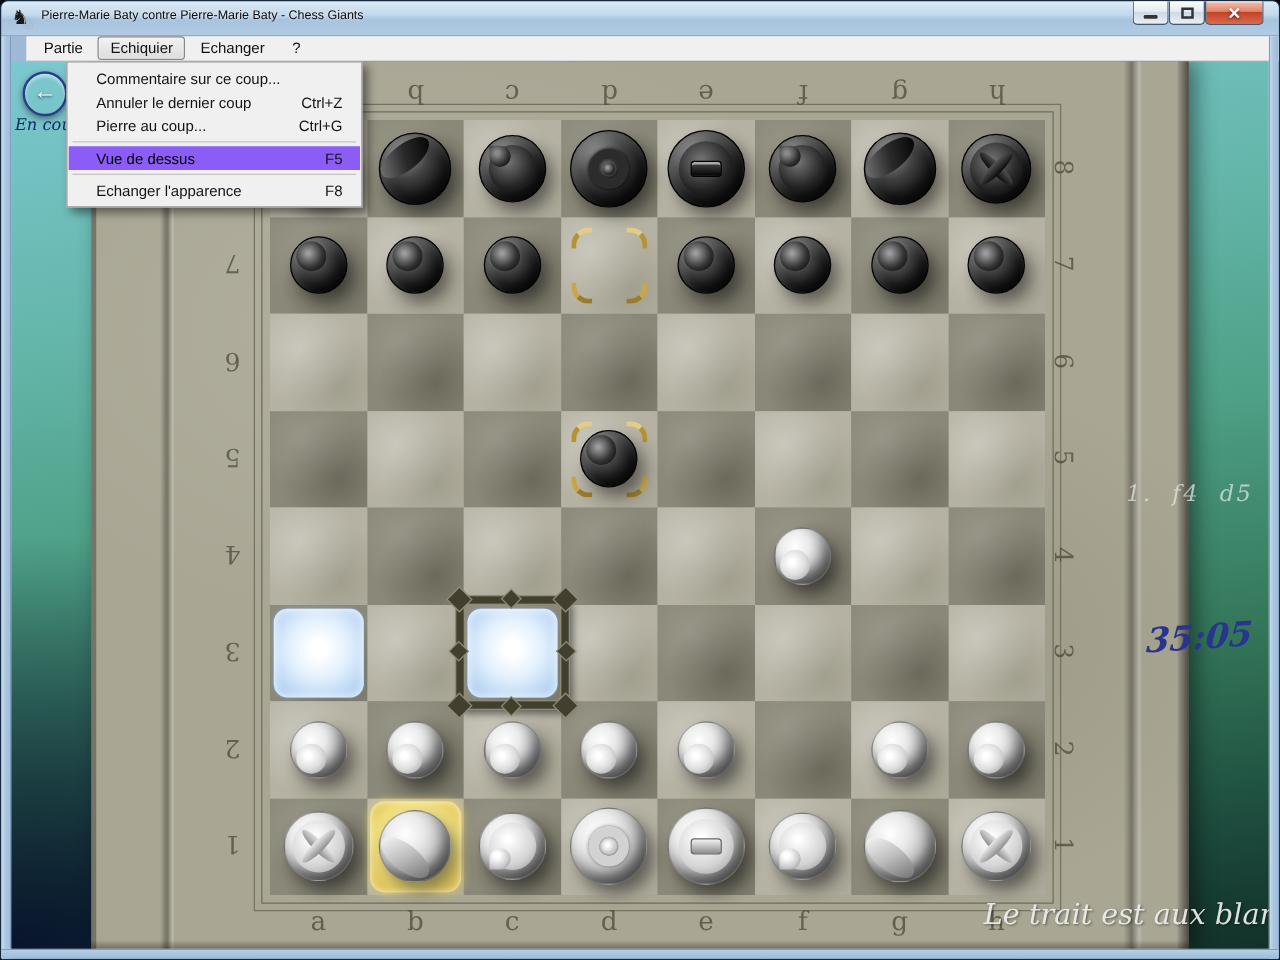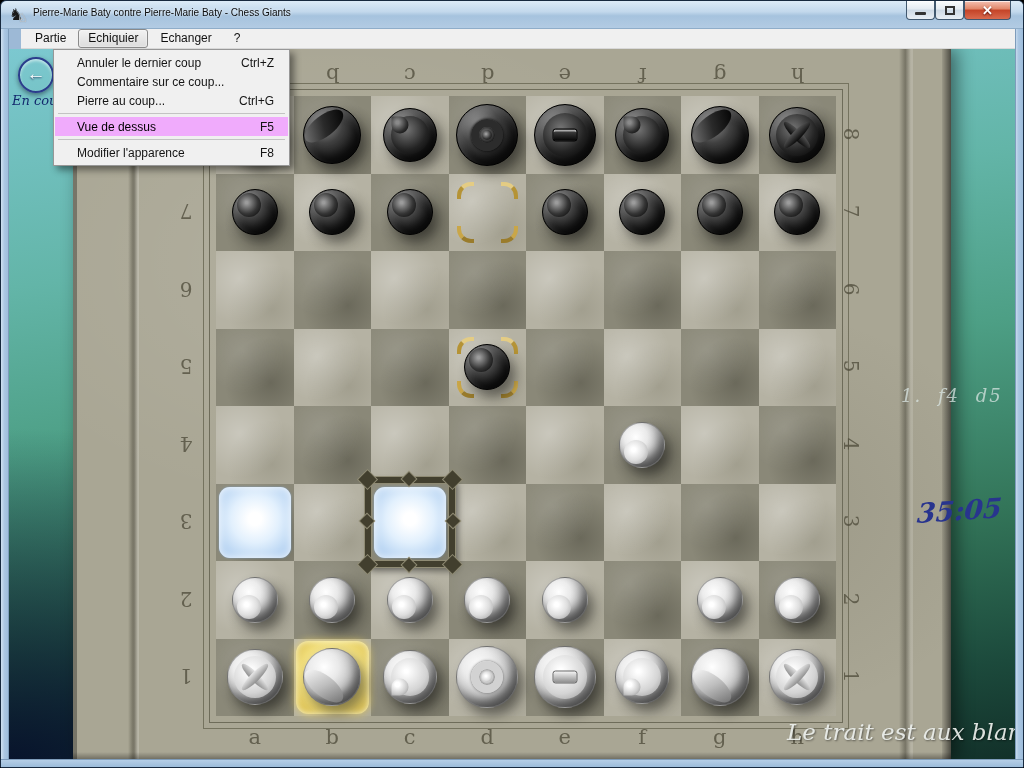--- a/index.html
+++ b/index.html
@@ -511,39 +511,39 @@
     <div class="back-btn">
       <span class="arrow">←</span>
     </div>
     <div class="txt-encours">En cou</div>
     <div class="txt-moves">1. f4 d5</div>
     <div class="txt-clock">35:05</div>
     <div class="txt-status">Le trait est aux blancs.</div>
 
     <div class="dropdown" id="dropdown">
         <div class="mi">
+          <span>Commentaire sur ce coup...</span>
+          <span class="sc"></span>
+        </div>
+        <div class="mi">
           <span>Annuler le dernier coup</span>
           <span class="sc">Ctrl+Z</span>
-        </div>
-        <div class="mi">
-          <span>Commentaire sur ce coup...</span>
-          <span class="sc"></span>
         </div>
         <div class="mi">
           <span>Pierre au coup...</span>
           <span class="sc">Ctrl+G</span>
         </div>
         <div class="msep"></div>
-        <div class="mi hl" style="background: #f0abfc;">
+        <div class="mi hl" style="background: #8b5cf6;">
           <span>Vue de dessus</span>
           <span class="sc">F5</span>
         </div>
         <div class="msep"></div>
         <div class="mi">
-          <span>Modifier l'apparence</span>
+          <span>Echanger l'apparence</span>
           <span class="sc">F8</span>
         </div>
       </div>
 
   </div>
 
   <div class="b-left"></div>
   <div class="b-right"></div>
   <div class="b-bottom"></div>
 

